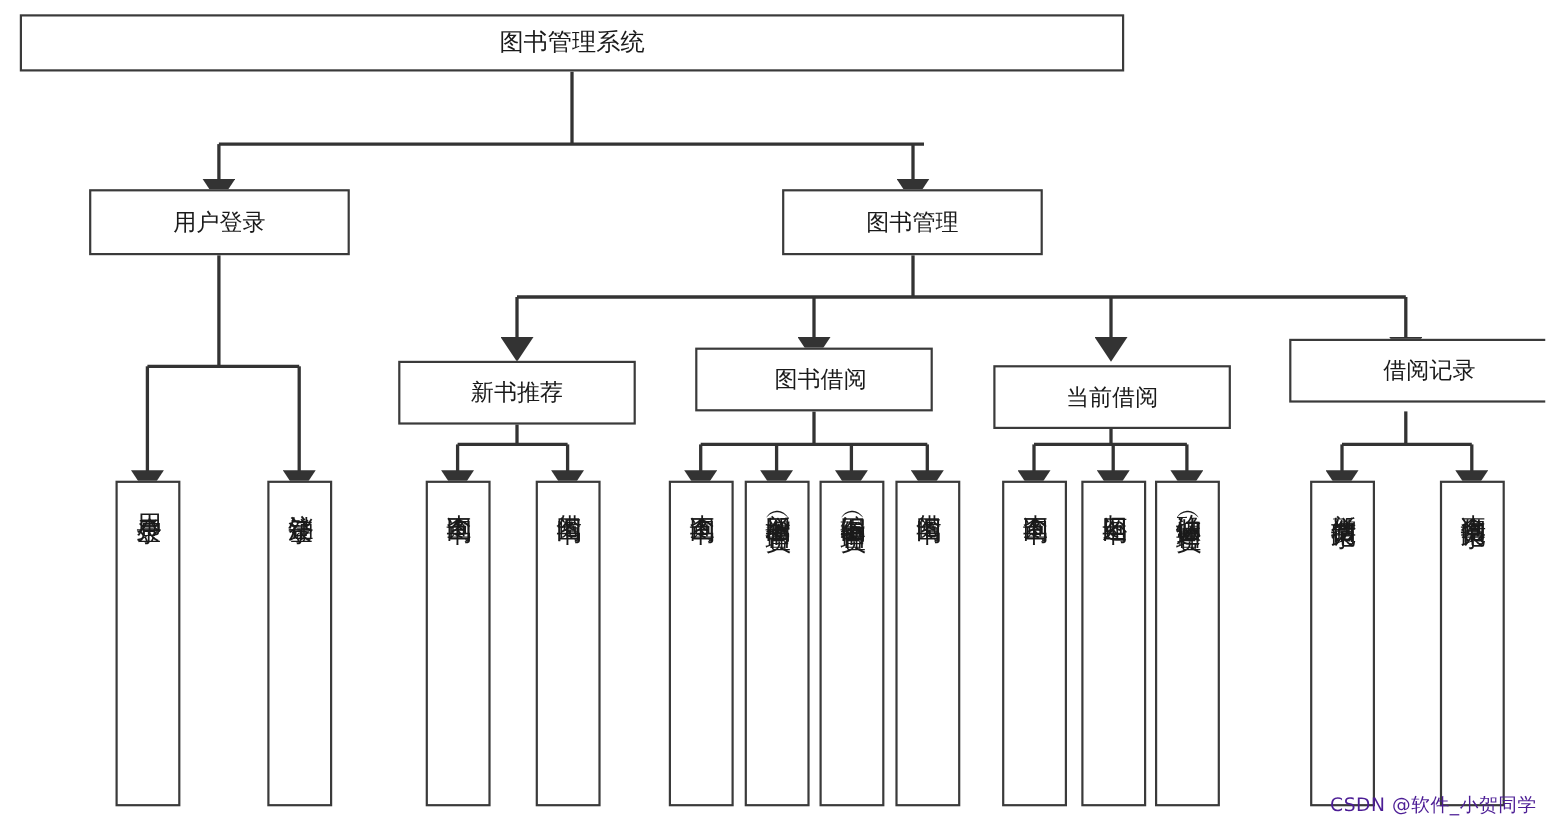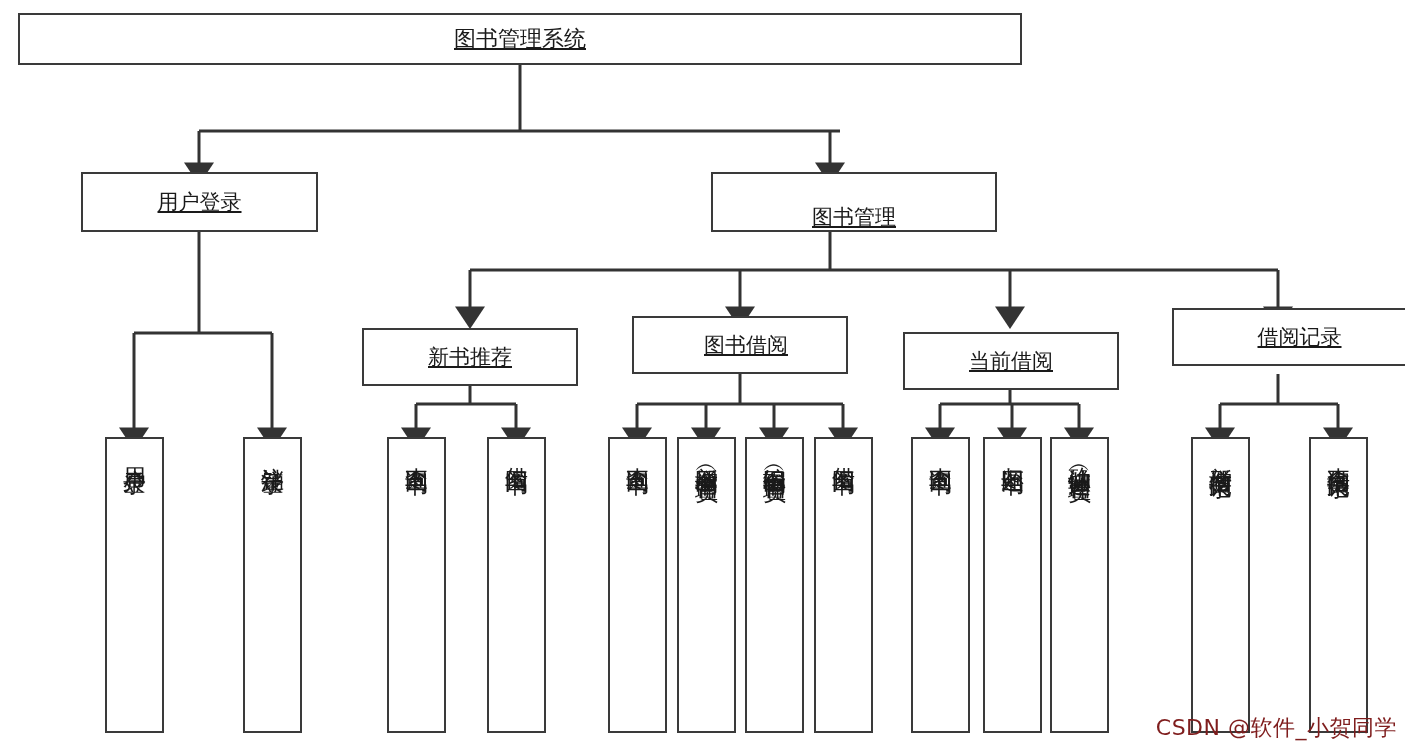--- a/index.html
+++ b/index.html
@@ -37,21 +37,20 @@
     color: #1a1a1a;
   }
   .node-label {
     display: block;
     text-align: center;
     line-height: 1.18;
     white-space: nowrap;
   }
   .node.horizontal .node-label {
     font-size: 21px;
-    text-decoration: underline;
   }
   .node.root .node-label {
     font-size: 22px;
   }
   .node.vertical {
     align-items: flex-start;
     justify-content: center;
     padding-top: 10px;
   }
   .node.vertical .node-label {
@@ -59,22 +58,22 @@
     text-orientation: upright;
     font-size: 23px;
     letter-spacing: 2px;
     line-height: 1;
     white-space: nowrap;
   }
   #watermark {
     position: absolute;
     right: 8px;
     bottom: 4px;
-    font-size: 22px;
-    color: #7f1d1d;
+    font-size: 17px;
+    color: #4c1d95;
     white-space: nowrap;
     letter-spacing: 0.5px;
   }
 </style>
 </head>
 <body>
 
 <div id="diagram-root">
 
   <svg id="edges-layer" viewBox="0 0 1405 747" width="1405" height="747" xmlns="http://www.w3.org/2000/svg">
@@ -128,21 +127,21 @@
   </svg>
 
   <div class="node root horizontal" style="left:18px; top:13px; width:1004px; height:52px;">
     <span class="node-label">图书管理系统</span>
   </div>
 
   <div class="node horizontal" style="left:81px; top:172px; width:237px; height:60px;">
     <span class="node-label">用户登录</span>
   </div>
 
-  <div class="node horizontal" style="left:711px; top:172px; width:286px; height:60px;align-items:flex-end;">
+  <div class="node horizontal" style="left:711px; top:172px; width:237px; height:60px;">
     <span class="node-label">图书管理</span>
   </div>
 
   <div class="node horizontal" style="left:362px; top:328px; width:216px; height:58px;">
     <span class="node-label">新书推荐</span>
   </div>
 
   <div class="node horizontal" style="left:632px; top:316px; width:216px; height:58px;padding-left:12px;">
     <span class="node-label">图书借阅</span>
   </div>

